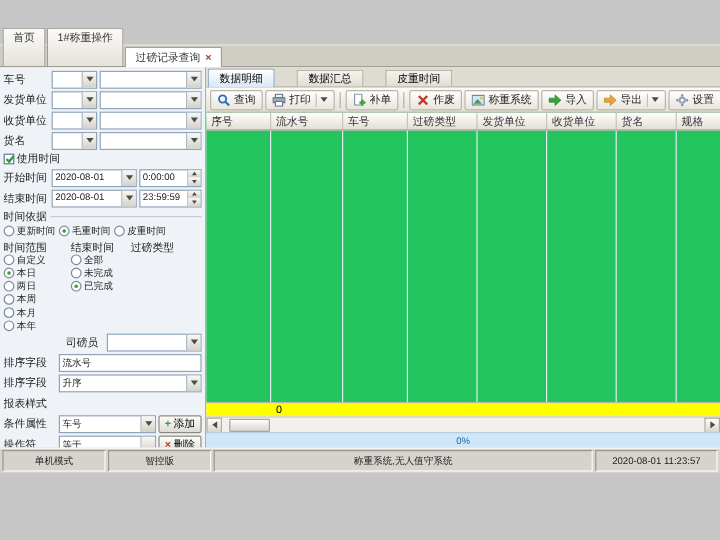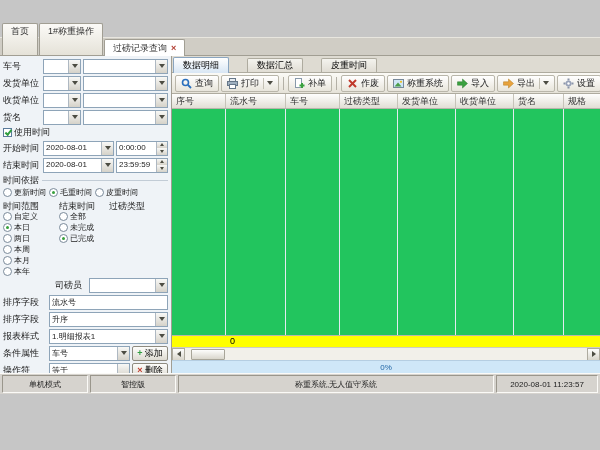--- a/index.html
+++ b/index.html
@@ -286,26 +286,20 @@
           <span class="flbl w44">排序字段</span>
           <div class="combo">
             <span class="cval">升序</span>
             <span class="dbtn">
                 <span class="tri"></span>
               </span>
           </div>
         </div>
         <div class="frow">
           <span class="flbl w44">报表样式</span>
-          <div class="combo">
-            <span class="cval">1.明细报表1</span>
-            <span class="dbtn">
-                <span class="tri"></span>
-              </span>
-          </div>
         </div>
 
         <div class="frow">
           <span class="flbl w44">条件属性</span>
           <div class="combo">
             <span class="cval">车号</span>
             <span class="dbtn">
                 <span class="tri"></span>
               </span>
           </div>

